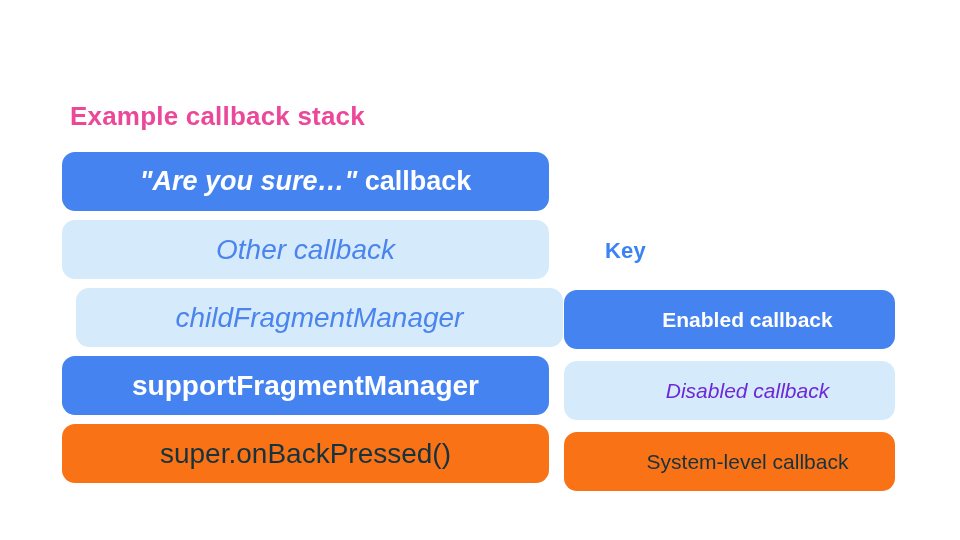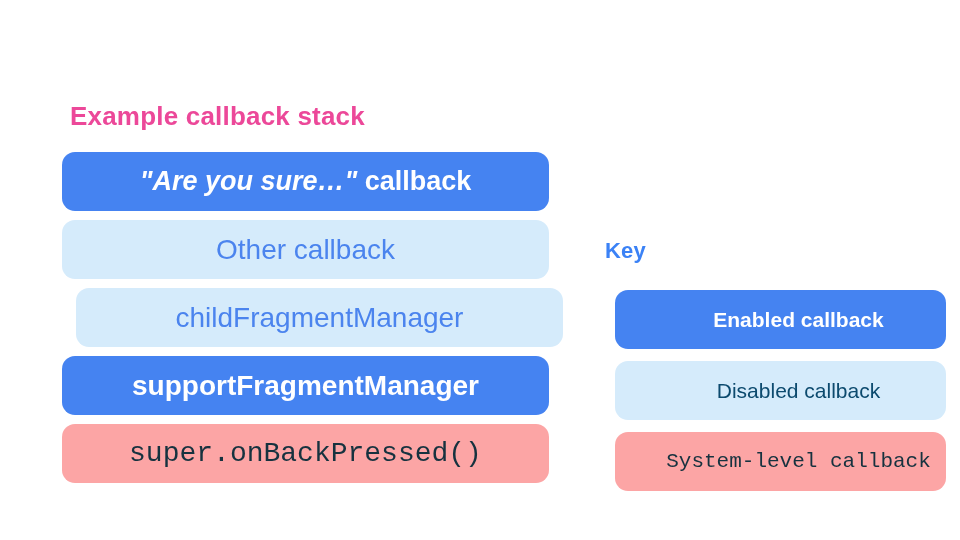--- a/index.html
+++ b/index.html
@@ -42,45 +42,45 @@
     width: 487px;
     height: 59px;
     border-radius: 13px;
     display: flex;
     align-items: center;
     justify-content: center;
     box-sizing: border-box;
   }
   .keybox {
     position: absolute;
-    left: 615px;
+    left: 564px;
     width: 331px;
     height: 59px;
     border-radius: 13px;
     display: flex;
     align-items: center;
     justify-content: center;
     box-sizing: border-box;
     padding-left: 36px;
   }
   .enabled   { background: #4583f1; }
-  .disabled  { background: #d5ebfb; }
-  .system    { background: #fca5a5; font-family: Liberation Mono, monospace; }
+  .disabled  { background: #d5ebfb; font-style: italic; }
+  .system    { background: #f97316; }
 
   .bar-text {
     font-size: 28px;
     white-space: pre;
   }
   .key-text {
     font-size: 21px;
     white-space: pre;
   }
   .t-enabled  { color: #ffffff; font-weight: 700; }
   .t-disabled { color: #4b84ee; font-weight: 400; }
-  .t-disabled-key { color: #0c4a6e; font-weight: 400; }
+  .t-disabled-key { color: #6d28d9; font-weight: 400; }
   .t-system   { color: #16323f; font-weight: 400; }
 
   .bar-1 { top: 152px; }
   .bar-2 { top: 220px; }
   .bar-3 { top: 288px; margin-left: 14px; }
   .bar-4 { top: 356px; }
   .bar-5 { top: 424px; }
   .bar-1 .bar-text { font-size: 27px; }
 
   .key-1 { top: 290px; }

